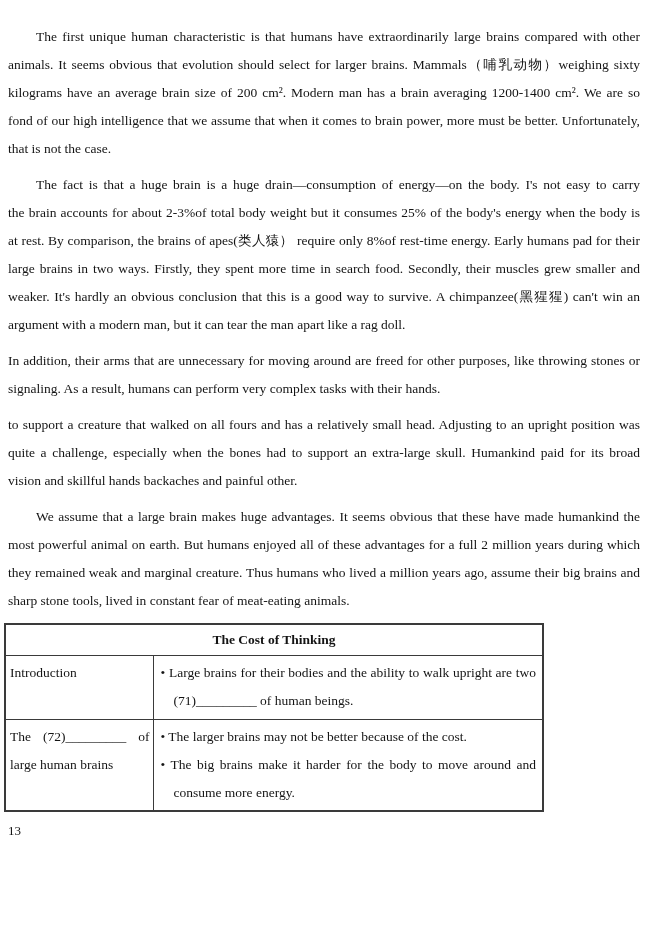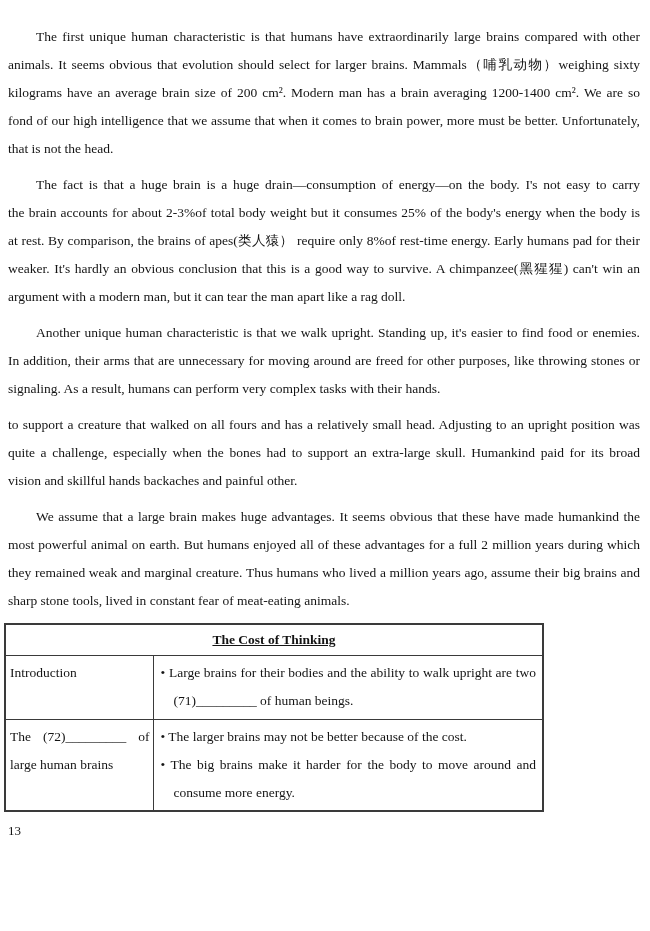--- a/index.html
+++ b/index.html
@@ -38,21 +38,20 @@
     font-size:13.5px;
     line-height:28px;
   }
   td.tbl-title {
     height:24px;
     line-height:22px;
     text-align:center;
     font-weight:bold;
     font-size:14px;
     padding:1px 0;
-    text-decoration:underline;
   }
   .col-left  { width:148px; }
   .col-right { width:390px; }
   td.cell-left  { padding:3px 3px 3px 4px; }
   td.cell-right { padding:3px 6px 3px 7px; }
   tr.row-1 td { height:64px;margin-left:8px; }
   tr.row-2 td { height:87px; }
   .cell-right .line.cont { padding-left:13px; }
 
   .pageno {
@@ -65,31 +64,31 @@
 <body>
 
 <div class="doc">
 
   <div class="article">
       <div class="para">
         <div class="line first fill">The first unique human characteristic is that humans have extraordinarily large brains compared with other</div>
         <div class="line fill">animals. It seems obvious that evolution should select for larger brains. Mammals（哺乳动物）weighing sixty</div>
         <div class="line fill">kilograms have an average brain size of 200 cm². Modern man has a brain averaging 1200-1400 cm². We are so</div>
         <div class="line fill">fond of our high intelligence that we assume that when it comes to brain power, more must be better. Unfortunately,</div>
-        <div class="line">that is not the head.</div>
+        <div class="line">that is not the case.</div>
       </div>
       <div class="para">
         <div class="line first fill">The fact is that a huge brain is a huge drain—consumption of energy—on the body. I's not easy to carry</div>
         <div class="line fill">the brain accounts for about 2-3%of total body weight but it consumes 25% of the body's energy when the body is</div>
         <div class="line fill">at rest. By comparison, the brains of apes(类人猿） require only 8%of rest-time energy. Early humans pad for their</div>
+        <div class="line fill">large brains in two ways. Firstly, they spent more time in search food. Secondly, their muscles grew smaller and</div>
         <div class="line fill">weaker. It's hardly an obvious conclusion that this is a good way to survive. A chimpanzee(黑猩猩) can't win an</div>
         <div class="line">argument with a modern man, but it can tear the man apart like a rag doll.</div>
       </div>
       <div class="para">
-        <div class="line first fill">Another unique human characteristic is that we walk upright. Standing up, it's easier to find food or enemies.</div>
         <div class="line fill">In addition, their arms that are unnecessary for moving around are freed for other purposes, like throwing stones or</div>
         <div class="line">signaling. As a result, humans can perform very complex tasks with their hands.</div>
       </div>
       <div class="para">
         <div class="line fill">to support a creature that walked on all fours and has a relatively small head. Adjusting to an upright position was</div>
         <div class="line fill">quite a challenge, especially when the bones had to support an extra-large skull. Humankind paid for its broad</div>
         <div class="line">vision and skillful hands backaches and painful other.</div>
       </div>
       <div class="para">
         <div class="line first fill">We assume that a large brain makes huge advantages. It seems obvious that these have made humankind the</div>

